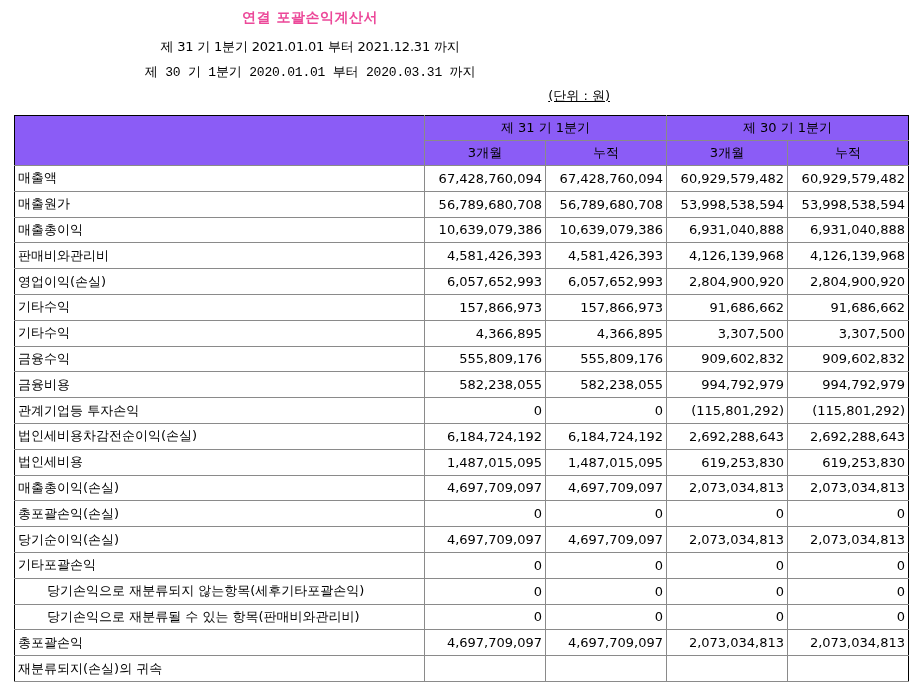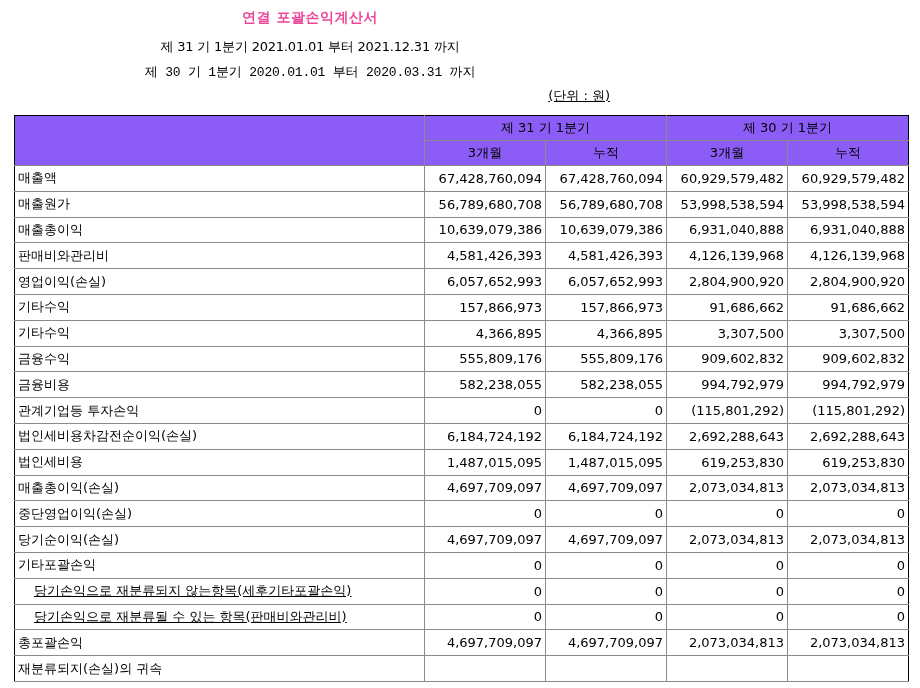--- a/index.html
+++ b/index.html
@@ -36,21 +36,21 @@
     border: 1px solid #8a8a8a;
     padding: 0 3px;
     white-space: nowrap; overflow: hidden;
   }
   table.fs thead th {
     background: #8b5cf6; font-weight: normal; text-align: center;
     height: 24px;
   }
   table.fs tbody td { height: 24.8px; background: #ffffff; }
   table.fs tbody td.label { text-align: left; }
-  table.fs tbody td.label.indent { padding-left: 19px; text-decoration: underline; }
+  table.fs tbody td.label.indent { padding-left: 32px; }
   table.fs tbody td.num { text-align: right; padding-right: 3px; }
   table.fs tr > *:first-child { border-left: 1px solid #000; }
   table.fs tr > *:last-child { border-right: 1px solid #000; }
   table.fs thead tr:first-child th { border-top: 1px solid #000; }
 </style>
 </head>
 <body>
 
 <div class="title">연결 포괄손익계산서</div>
 <div class="period p1">제 31 기 1분기 2021.01.01 부터 2021.12.31 까지</div>
@@ -164,21 +164,21 @@
         <td class="num">619,253,830</td>
       </tr>
       <tr>
         <td class="label">매출총이익(손실)</td>
         <td class="num">4,697,709,097</td>
         <td class="num">4,697,709,097</td>
         <td class="num">2,073,034,813</td>
         <td class="num">2,073,034,813</td>
       </tr>
       <tr>
-        <td class="label">중단영업이익(손실)</td>
+        <td class="label">총포괄손익(손실)</td>
         <td class="num">0</td>
         <td class="num">0</td>
         <td class="num">0</td>
         <td class="num">0</td>
       </tr>
       <tr>
         <td class="label">당기순이익(손실)</td>
         <td class="num">4,697,709,097</td>
         <td class="num">4,697,709,097</td>
         <td class="num">2,073,034,813</td>

